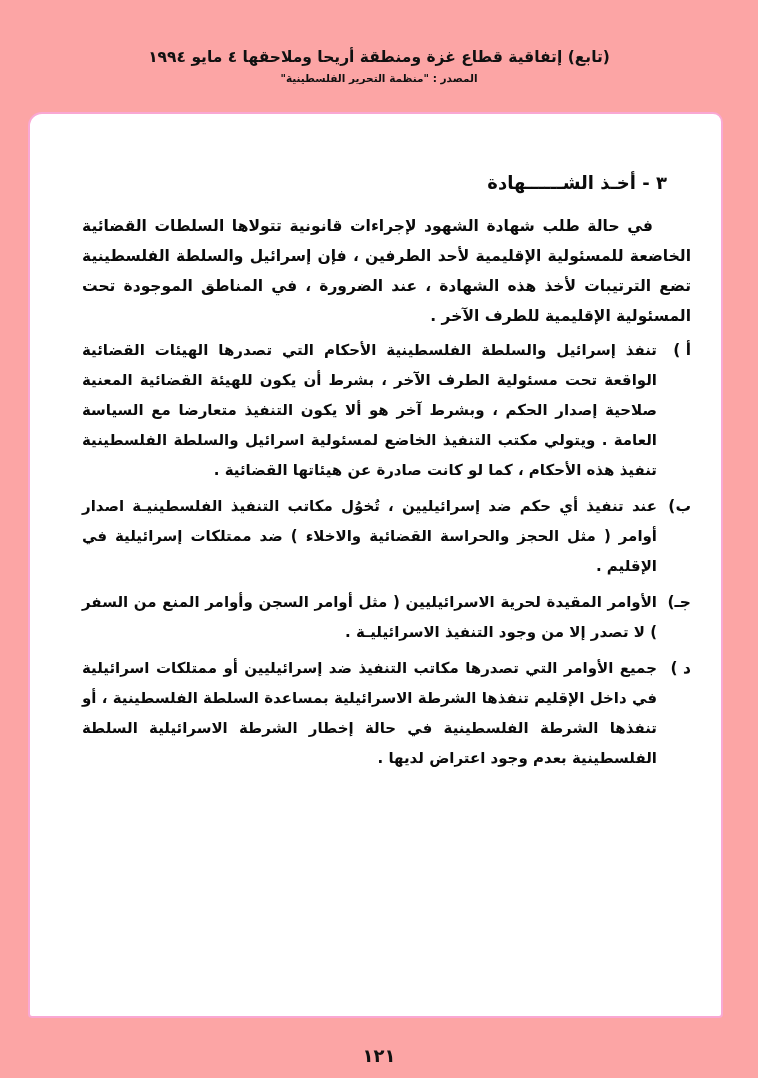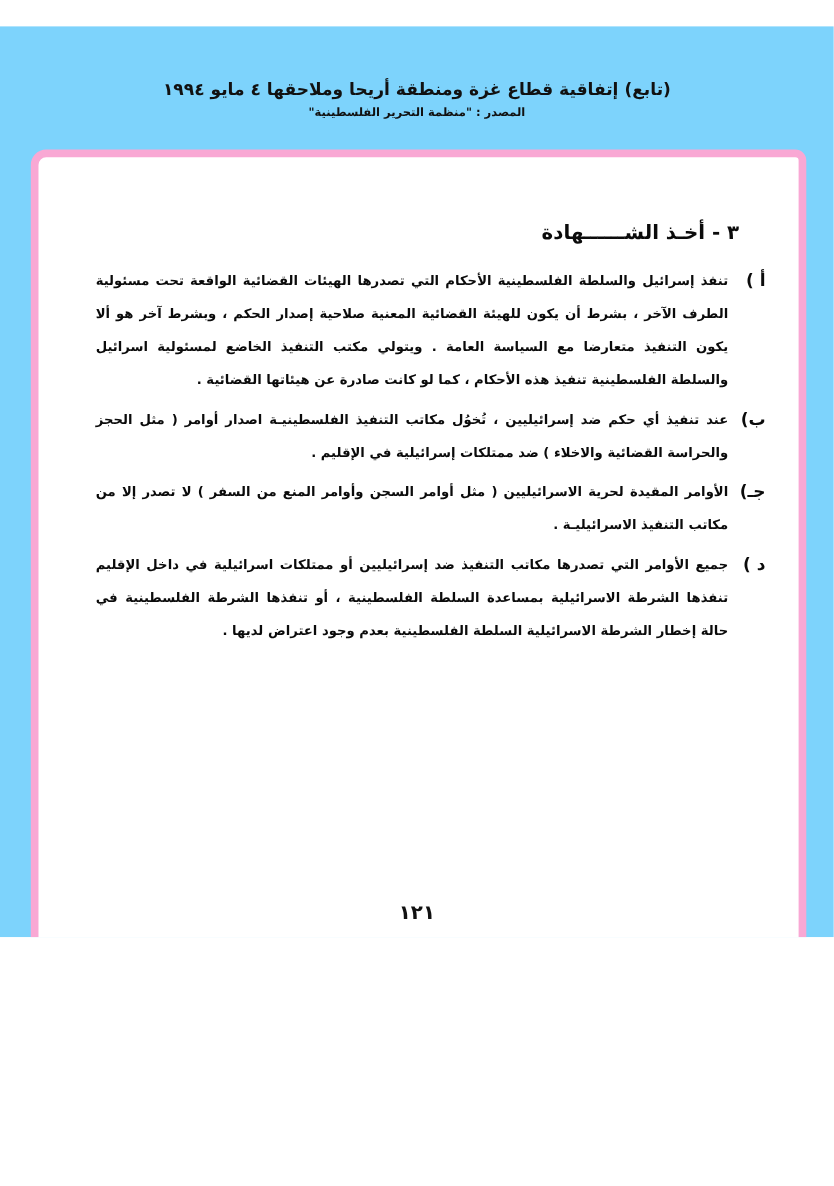--- a/index.html
+++ b/index.html
@@ -3,26 +3,25 @@
 <meta charset="utf-8">
 <style>
   html, body {
     margin: 0;
     padding: 0;
     background: #ffffff;
   }
   .page {
     position: relative;
     width: 758px;
-    height: 828px;
-    background: #7dd3fc;
+    height: 1078px;
+    background: #fca5a5;
     font-family: "DejaVu Sans", sans-serif;
     direction: rtl;
     overflow: hidden;
-    margin-top: 24px;
   }
   
   .header {
     position: absolute;
     top: 48px;
     left: 0;
     width: 100%;
     text-align: center;
     color: #111;
   }
@@ -36,21 +35,21 @@
     font-size: 10.5px;
     font-weight: bold;
   }
   
   .frame {
     position: absolute;
     top: 112px;
     left: 28px;
     width: 691px;
     height: 902px;
-    border: 7px solid #f9a8d4;
+    border: 2px solid #f9a8d4;
     border-radius: 14px 10px 4px 4px;
     box-sizing: content-box;
     background: #ffffff;
   }
   .frame-content {
     position: absolute;
     top: 58px;
     right: 30px;
     left: 52px;
     color: #0b0b0b;
@@ -83,21 +82,21 @@
   }
   .item-marker {
     flex: 0 0 34px;
     font-size: 15.5px;
     font-weight: bold;
     line-height: 30px;
     white-space: nowrap;
   }
   .item-text {
     flex: 1;
-    font-size: 12px;
+    font-size: 15px;
     font-weight: bold;
     line-height: 30px;
     text-align: justify;
   }
   
   .page-number {
     position: absolute;
     bottom: 12px;
     left: 0;
     width: 100%;
@@ -116,37 +115,38 @@
   <div class="header">
     <div class="header-title">(تابع) إتفاقية قطاع غزة ومنطقة أريحا وملاحقها ٤ مايو ١٩٩٤</div>
     <div class="header-source">المصدر :  "منظمة التحرير الفلسطينية"</div>
   </div>
 
   <div class="frame">
     <div class="frame-content">
 
       <div class="section-heading">٣ - أخـذ الشــــــهادة</div>
 
+      <p class="paragraph">في حالة طلب شهادة الشهود لإجراءات قانونية تتولاها السلطات القضائية الخاضعة للمسئولية الإقليمية لأحد الطرفين ، فإن إسرائيل والسلطة الفلسطينية تضع الترتيبات لأخذ هذه الشهادة ، عند الضرورة ،  في المناطق الموجودة تحت المسئولية الإقليمية للطرف الآخر .</p>
 
 
       <div class="items">
 
         <div class="item">
           <span class="item-marker">أ )</span>
           <div class="item-text">تنفذ إسرائيل والسلطة الفلسطينية الأحكام التي تصدرها الهيئات القضائية الواقعة تحت مسئولية الطرف الآخر ، بشرط أن يكون للهيئة القضائية المعنية صلاحية إصدار الحكم ،  وبشرط آخر هو ألا يكون التنفيذ متعارضا مع السياسة العامة . ويتولي مكتب التنفيذ الخاضع لمسئولية اسرائيل والسلطة الفلسطينية تنفيذ هذه الأحكام ، كما لو كانت صادرة عن هيئاتها القضائية .</div>
         </div>
 
         <div class="item">
           <span class="item-marker">ب)</span>
           <div class="item-text">عند تنفيذ أي حكم ضد إسرائيليين ، تُخوُل مكاتب التنفيذ الفلسطينيـة اصدار أوامر ( مثل الحجز والحراسة القضائية والاخلاء ) ضد ممتلكات إسرائيلية في الإقليم .</div>
         </div>
 
         <div class="item">
           <span class="item-marker">جـ)</span>
-          <div class="item-text">الأوامر المقيدة لحرية الاسرائيليين ( مثل أوامر السجن وأوامر المنع من السفر ) لا تصدر إلا من مكاتب التنفيذ الاسرائيليـة .</div>
+          <div class="item-text">الأوامر المقيدة لحرية الاسرائيليين ( مثل أوامر السجن وأوامر المنع من السفر ) لا تصدر إلا من وجود التنفيذ الاسرائيليـة .</div>
         </div>
 
         <div class="item">
           <span class="item-marker">د )</span>
           <div class="item-text">جميع الأوامر التي تصدرها مكاتب التنفيذ ضد إسرائيليين أو ممتلكات اسرائيلية في داخل الإقليم تنفذها الشرطة الاسرائيلية بمساعدة السلطة الفلسطينية ، أو تنفذها الشرطة الفلسطينية في حالة إخطار الشرطة الاسرائيلية السلطة الفلسطينية بعدم وجود اعتراض لديها .</div>
         </div>
 
       </div>
     </div>
   </div>

